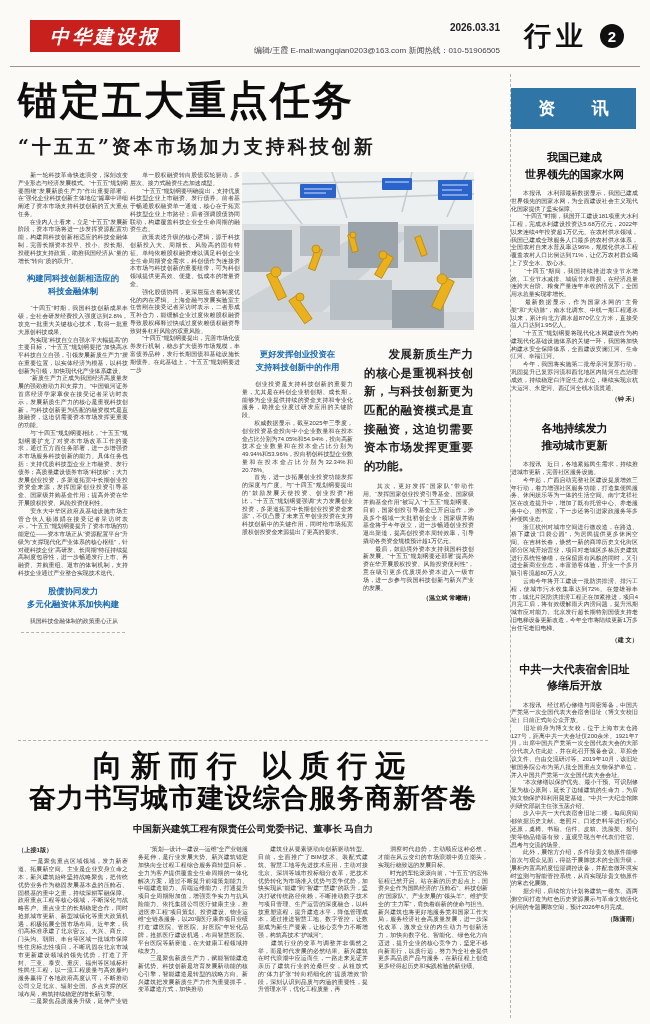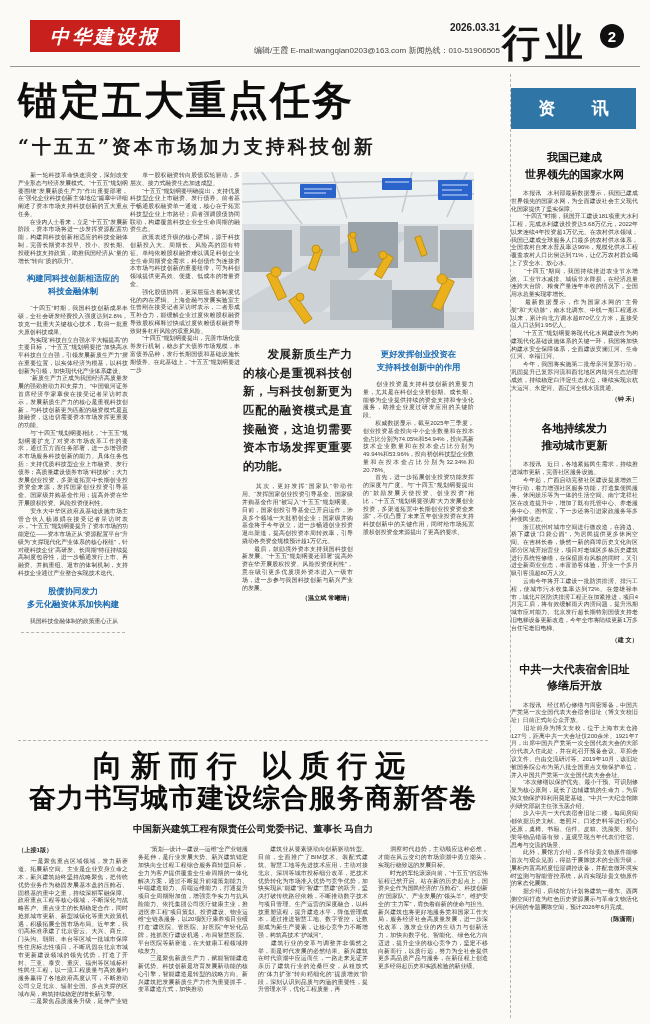--- a/index.html
+++ b/index.html
@@ -7,21 +7,21 @@
         font-family:"Liberation Sans","DejaVu Sans",sans-serif;color:#2b2b2b;overflow:hidden;}
   
   .masthead{position:absolute;top:20px;left:28px;right:14px;height:40px;}
   .logo{position:absolute;left:2px;top:0;width:150px;height:30px;background:#c8201d;color:#fff;
         display:flex;align-items:center;justify-content:center;
         font-family:"DejaVu Serif","Liberation Serif",serif;font-style:italic;font-weight:bold;
         font-size:19px;letter-spacing:3px;border-top:2px solid #c8201d;box-shadow:0 34px 0 -32px #c8201d;}
   .mast-right{position:absolute;right:136px;top:2px;text-align:right;}
   .mast-date{font-size:10px;font-weight:bold;color:#222;}
   .mast-editor{font-size:8px;color:#444;margin-top:12px;white-space:nowrap;}
-  .mast-section{position:absolute;right:48px;top:-2px;font-size:38px;font-weight:900;letter-spacing:5px;color:#111;}
+  .mast-section{position:absolute;right:48px;top:-2px;font-size:27px;font-weight:900;letter-spacing:5px;color:#111;}
   .page-badge{position:absolute;right:12px;top:4px;width:24px;height:24px;border-radius:50%;background:#101010;
         color:#fff;font-size:15px;font-weight:bold;display:flex;align-items:center;justify-content:center;}
   .mast-rule{position:absolute;top:66px;left:10px;right:10px;border-top:1px solid #9a968f;}
   
   .content{position:absolute;top:74px;left:18px;right:12px;bottom:6px;display:flex;}
   .left-region{width:470px;flex:none;}
   .sidebar{flex:1;border-left:1px dashed #b8b2a8;margin-left:22px;padding-left:0;overflow:hidden;}
   
   .lead-headline{font-size:40px;font-weight:900;letter-spacing:2px;color:#0d0d0d;margin:4px 0 4px;line-height:1.1;}
   .lead-subheadline{font-family:"DejaVu Serif","Liberation Serif",serif;font-size:19px;font-weight:600;
@@ -155,34 +155,34 @@
                   <circle cx="74" cy="77" r="4"></circle>
                 <circle cx="141" cy="83" r="4"></circle>
                   <circle cx="200" cy="107" r="5"></circle>
                 <circle cx="111" cy="63" r="3"></circle>
                   <circle cx="58" cy="125" r="4"></circle>
               </g>
             </svg>
 
             <div class="under">
               <div class="ucol">
-                <div class="pullquote">　　发展新质生产力的核心是重视科技创新，与科技创新更为匹配的融资模式是直接融资，这迫切需要资本市场发挥更重要的功能。</div>
-                <div class="newsp">　　其次，更好发挥“国家队”带动作用。“发挥国家创业投资引导基金、国家级并购基金作用”被写入“十五五”规划纲要。目前，国家创投引导基金已开启运作，涉及多个领域一大批初创企业；国家级并购基金将于今年设立，进一步畅通创业投资退出渠道，提高创投资本周转效率，引导撬动各类资金规模预计超1万亿元。
-　　最后，鼓励境外资本支持我国科技创新发展。“十五五”规划纲要还部署“提高外资在华开展股权投资、风险投资便利性”，意在吸引更多优质境外资本进入一级市场，进一步参与我国科技创新与新兴产业的发展。</div>
-                <div class="attribution">（温立斌 常曦晴）</div>
-              </div>
-              <div class="ucol">
                 <div class="blue-subhead">
                   <div>更好发挥创业投资在</div>
                   <div>支持科技创新中的作用</div>
                 </div>
                 <div class="newsp">　　创业投资是支持科技创新的重要力量，尤其是在科创企业初创期、成长期，能够为企业提供持续的资金支持和专业化服务，助推企业度过研发应用的关键阶段。
 　　权威数据显示，截至2025年三季度，创业投资基金投向中小企业数量和在投本金占比分别为74.05%和54.94%，投向高新技术企业数量和在投本金占比分别为49.94%和53.96%，投向初创科技型企业数量和在投本金占比分别为32.34%和20.78%。
 　　首先，进一步拓展创业投资功能发挥的深度与广度。与“十四五”规划纲要提出的“鼓励发展天使投资、创业投资”相比，“十五五”规划纲要强调“大力发展创业投资，多渠道拓宽中长期创业投资资金来源”，不仅凸显了未来五年创业投资在支持科技创新中的关键作用，同时给市场拓宽股权创投资金来源提出了更高的要求。</div>
               </div>
+              <div class="ucol">
+                <div class="pullquote">　　发展新质生产力的核心是重视科技创新，与科技创新更为匹配的融资模式是直接融资，这迫切需要资本市场发挥更重要的功能。</div>
+                <div class="newsp">　　其次，更好发挥“国家队”带动作用。“发挥国家创业投资引导基金、国家级并购基金作用”被写入“十五五”规划纲要。目前，国家创投引导基金已开启运作，涉及多个领域一大批初创企业；国家级并购基金将于今年设立，进一步畅通创业投资退出渠道，提高创投资本周转效率，引导撬动各类资金规模预计超1万亿元。
+　　最后，鼓励境外资本支持我国科技创新发展。“十五五”规划纲要还部署“提高外资在华开展股权投资、风险投资便利性”，意在吸引更多优质境外资本进入一级市场，进一步参与我国科技创新与新兴产业的发展。</div>
+                <div class="attribution">（温立斌 常曦晴）</div>
+              </div>
             </div>
           </div>
 
         </div>
       </article>
 
       <div class="dashed-sep"></div>
 
       <article class="second">
         <div class="sh1">向新而行 以质行远</div>

